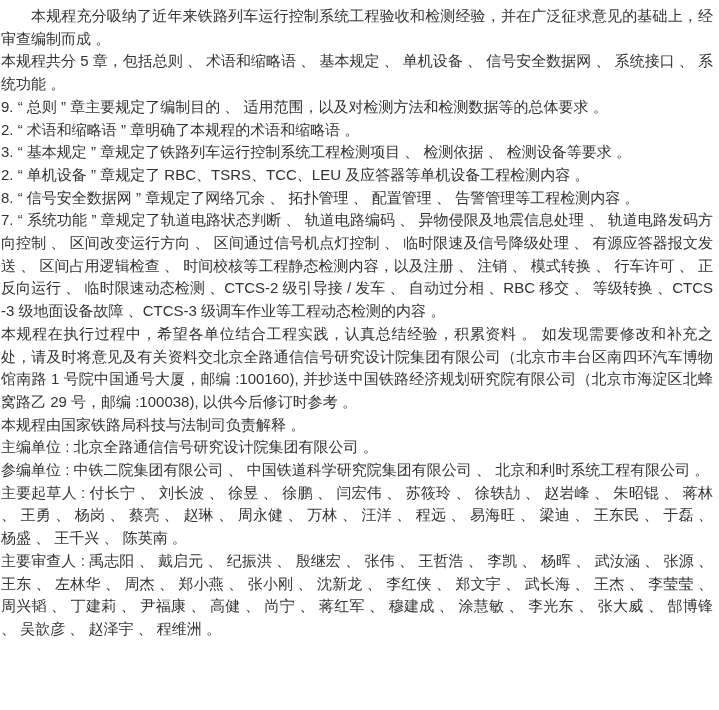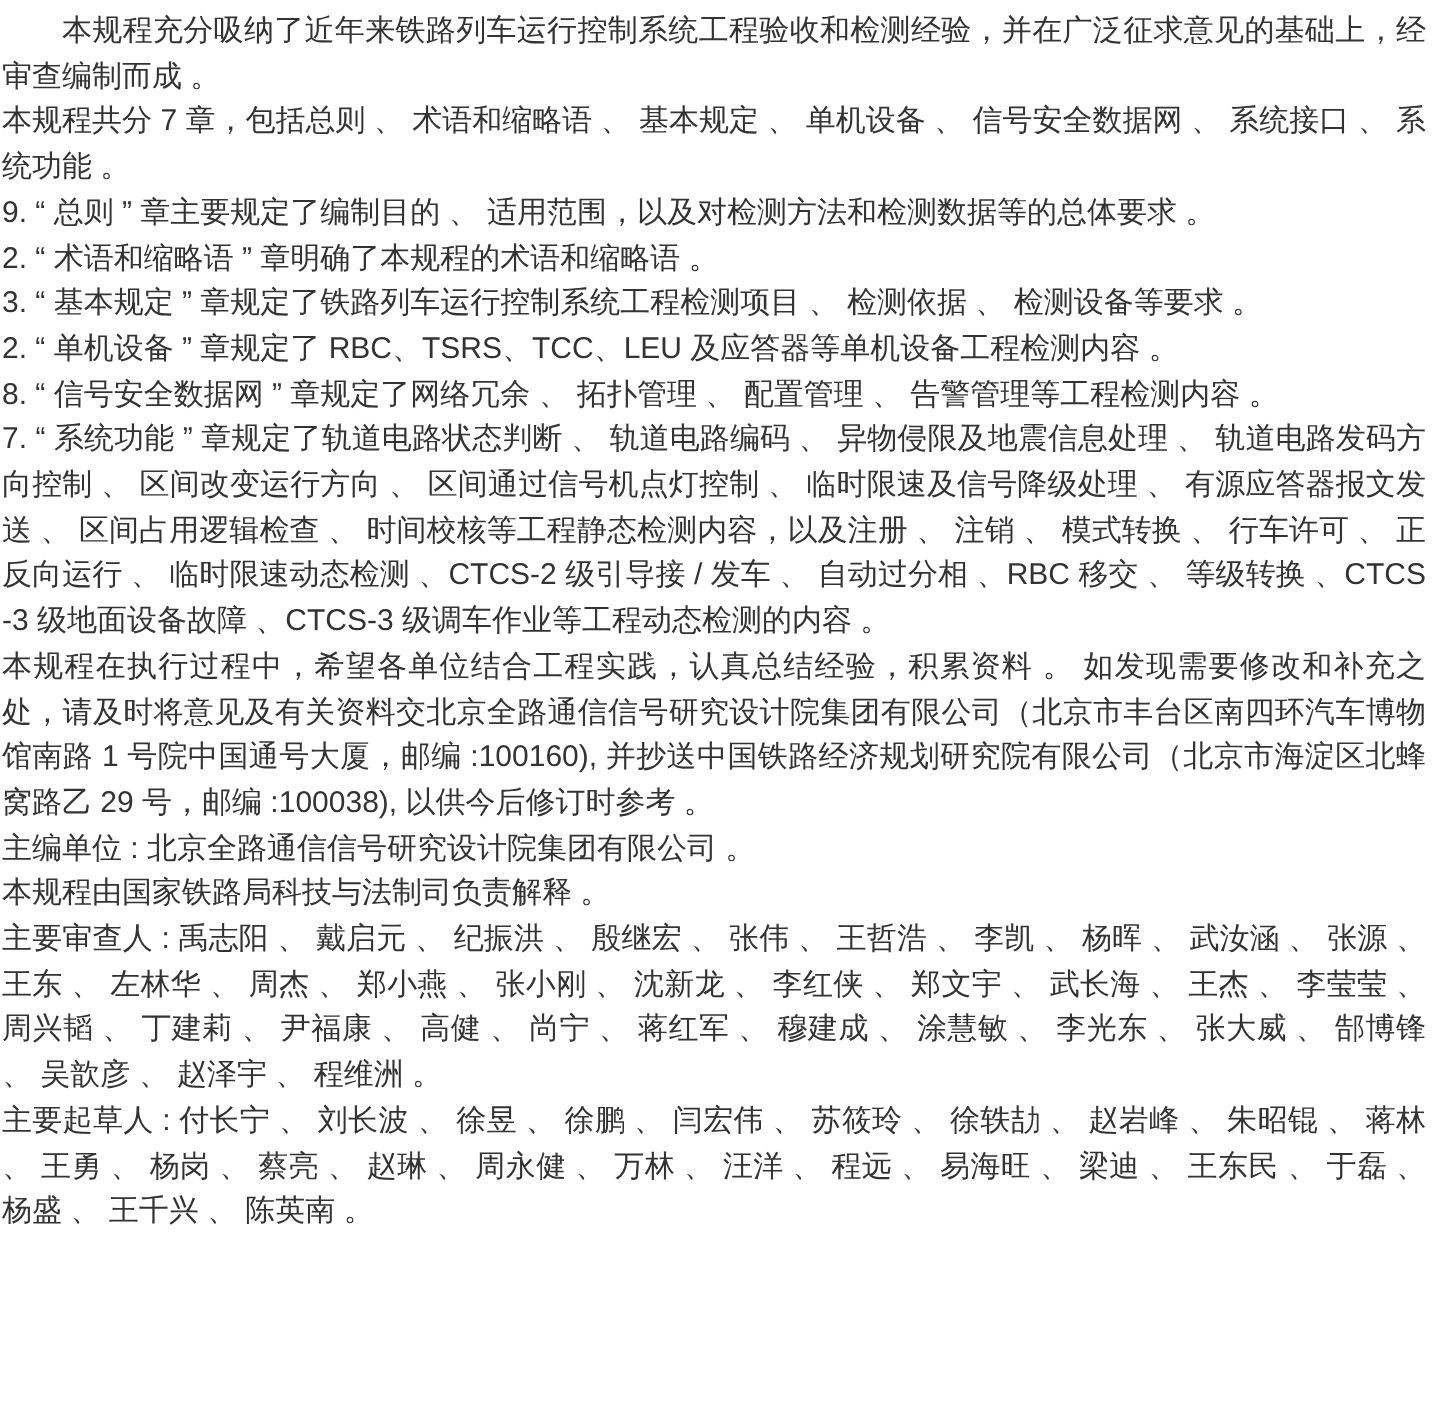--- a/index.html
+++ b/index.html
@@ -26,25 +26,26 @@
   }
   .doc-page p.first-indent {
     text-indent: 2em;
   }
 </style>
 </head>
 <body>
 
 <div class="doc-page">
   <p class="first-indent">本规程充分吸纳了近年来铁路列车运行控制系统工程验收和检测经验，并在广泛征求意见的基础上，经审查编制而成 。</p>
-  <p>本规程共分 7 章，包括总则 、 术语和缩略语 、 基本规定 、 单机设备 、 信号安全数据网 、 系统接口 、 系统功能 。</p>
+  <p>本规程共分 5 章，包括总则 、 术语和缩略语 、 基本规定 、 单机设备 、 信号安全数据网 、 系统接口 、 系统功能 。</p>
   <p>9. “ 总则 ” 章主要规定了编制目的 、 适用范围，以及对检测方法和检测数据等的总体要求 。</p>
   <p>2. “ 术语和缩略语 ” 章明确了本规程的术语和缩略语 。</p>
   <p>3. “ 基本规定 ” 章规定了铁路列车运行控制系统工程检测项目 、 检测依据 、 检测设备等要求 。</p>
   <p>2. “ 单机设备 ” 章规定了 RBC、TSRS、TCC、LEU 及应答器等单机设备工程检测内容 。</p>
   <p>8. “ 信号安全数据网 ” 章规定了网络冗余 、 拓扑管理 、 配置管理 、 告警管理等工程检测内容 。</p>
   <p>7. “ 系统功能 ” 章规定了轨道电路状态判断 、 轨道电路编码 、 异物侵限及地震信息处理 、 轨道电路发码方向控制 、 区间改变运行方向 、 区间通过信号机点灯控制 、 临时限速及信号降级处理 、 有源应答器报文发送 、 区间占用逻辑检查 、 时间校核等工程静态检测内容，以及注册 、 注销 、 模式转换 、 行车许可 、 正反向运行 、 临时限速动态检测 、CTCS-2 级引导接 / 发车 、 自动过分相 、RBC 移交 、 等级转换 、CTCS-3 级地面设备故障 、CTCS-3 级调车作业等工程动态检测的内容 。</p>
   <p>本规程在执行过程中，希望各单位结合工程实践，认真总结经验，积累资料 。 如发现需要修改和补充之处，请及时将意见及有关资料交北京全路通信信号研究设计院集团有限公司（北京市丰台区南四环汽车博物馆南路 1 号院中国通号大厦，邮编 :100160), 并抄送中国铁路经济规划研究院有限公司（北京市海淀区北蜂窝路乙 29 号，邮编 :100038), 以供今后修订时参考 。</p>
+  <p>本规程由国家铁路局科技与法制司负责解释 。</p>
   <p>主编单位 : 北京全路通信信号研究设计院集团有限公司 。</p>
-  <p>本规程由国家铁路局科技与法制司负责解释 。</p>
+  <p>参编单位 : 中铁二院集团有限公司 、 中国铁道科学研究院集团有限公司 、 北京和利时系统工程有限公司 。</p>
+  <p>主要起草人 : 付长宁 、 刘长波 、 徐昱 、 徐鹏 、 闫宏伟 、 苏筱玲 、 徐轶劼 、 赵岩峰 、 朱昭锟 、 蒋林 、 王勇 、 杨岗 、 蔡亮 、 赵琳 、 周永健 、 万林 、 汪洋 、 程远 、 易海旺 、 梁迪 、 王东民 、 于磊 、 杨盛 、 王千兴 、 陈英南 。</p>
   <p>主要审查人 : 禹志阳 、 戴启元 、 纪振洪 、 殷继宏 、 张伟 、 王哲浩 、 李凯 、 杨晖 、 武汝涵 、 张源 、 王东 、 左林华 、 周杰 、 郑小燕 、 张小刚 、 沈新龙 、 李红侠 、 郑文宇 、 武长海 、 王杰 、 李莹莹 、 周兴韬 、 丁建莉 、 尹福康 、 高健 、 尚宁 、 蒋红军 、 穆建成 、 涂慧敏 、 李光东 、 张大威 、 郜博锋 、 吴歆彦 、 赵泽宇 、 程维洲 。</p>
-  <p>主要起草人 : 付长宁 、 刘长波 、 徐昱 、 徐鹏 、 闫宏伟 、 苏筱玲 、 徐轶劼 、 赵岩峰 、 朱昭锟 、 蒋林 、 王勇 、 杨岗 、 蔡亮 、 赵琳 、 周永健 、 万林 、 汪洋 、 程远 、 易海旺 、 梁迪 、 王东民 、 于磊 、 杨盛 、 王千兴 、 陈英南 。</p>
 </div>
 
 </body></html>

